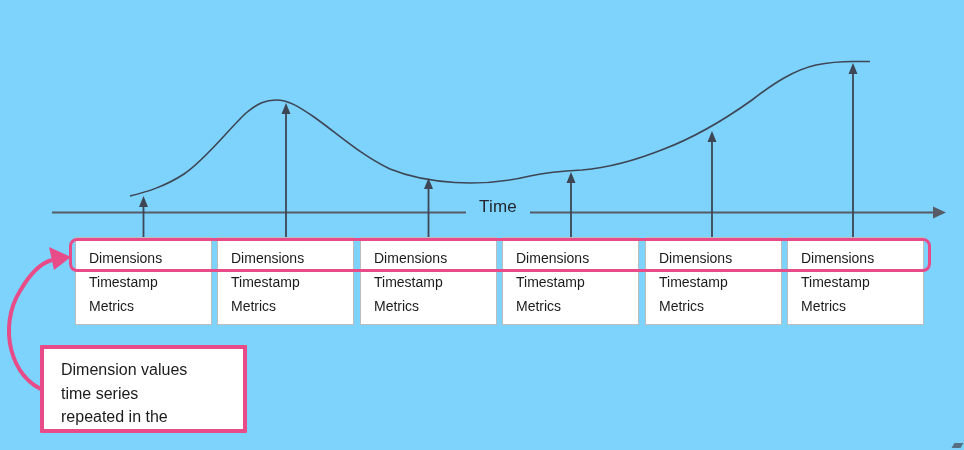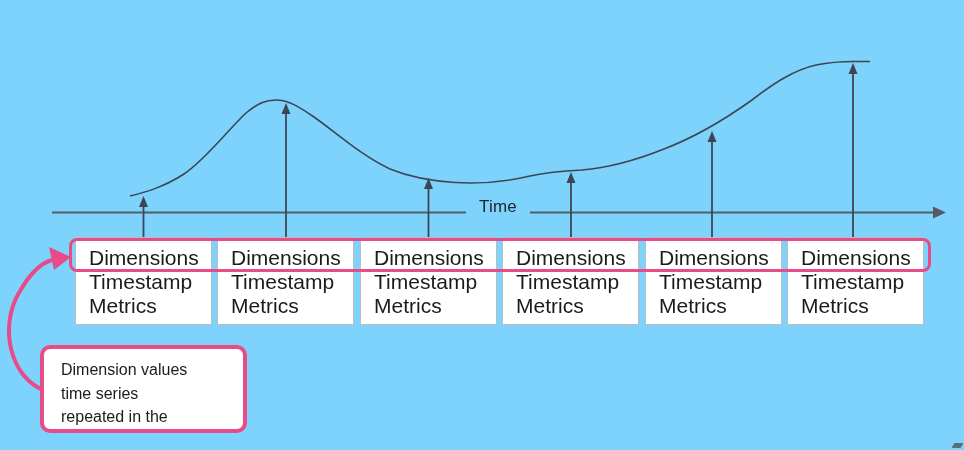--- a/index.html
+++ b/index.html
@@ -34,21 +34,21 @@
   }
   .card {
     position: absolute;
     top: 237px;
     width: 137px;
     height: 88px;
     background: #ffffff;
     border: 1.5px solid #bdbdbd;
     box-sizing: border-box;
     padding: 8px 6px 6px 13px;
-    font-size: 21px;
+    font-size: 14px;
     line-height: 24px;
     color: #1b1b1b;
     white-space: nowrap;
   }
   .card div { height: 24px; }
   .card-1 { left: 75px; }
   .card-2 { left: 217px; }
   .card-3 { left: 360px; }
   .card-4 { left: 502px; }
   .card-5 { left: 645px; }
@@ -65,21 +65,21 @@
     background: transparent;
     pointer-events: none;
   }
   .callout {
     position: absolute;
     left: 40px;
     top: 345px;
     width: 207px;
     height: 88px;
     border: 4px solid #e84c88;
-    border-radius: 10px;
+    border-radius: 1px;
     box-sizing: border-box;
     background: #ffffff;
     padding: 9px 0 0 17px;
     font-size: 16px;
     line-height: 23.5px;
     color: #1b1b1b;
   }
   .artifact {
     position: absolute;
     left: 953px;

